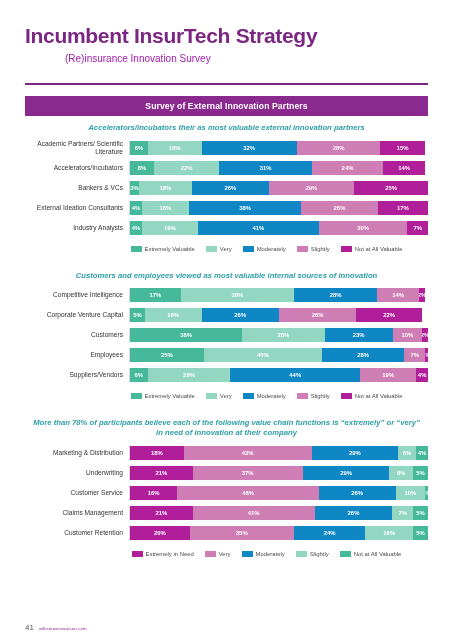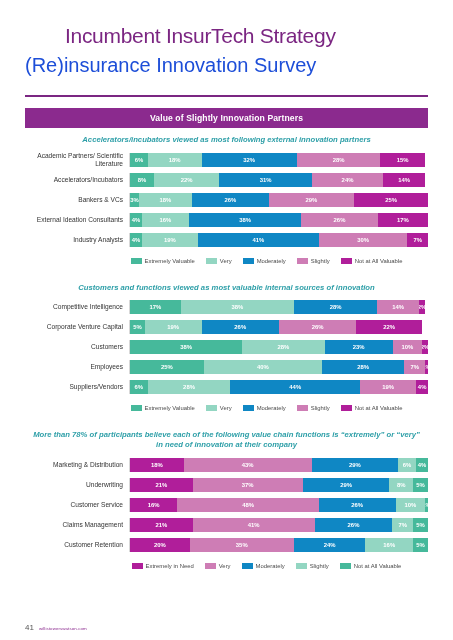--- a/index.html
+++ b/index.html
@@ -9,31 +9,31 @@
     background: #ffffff;
     font-family: "Liberation Sans", sans-serif;
     overflow: hidden;
   }
   .page { position: relative; width: 453px; height: 640px; padding: 0 25px; }
 
   
   .title-block { padding-top: 24px; }
   .doc-title {
     font-size: 21px;
-    font-weight: normal;
+    font-weight: bold;
     color: #7B2682;
     letter-spacing: -0.3px;
     line-height: 1.15;
-    margin-left: 40px;
   }
   .doc-subtitle {
-    font-size: 20px;
-    color: #1d4ed8;
+    font-size: 10px;
+    color: #a21caf;
     margin-top: 5px;
     line-height: 1.2;
+    margin-left: 40px;
   }
 
   .rule {
     height: 2px;
     background: #7B2682;
     margin-top: 18px;
     margin-bottom: 11px;
   }
 
   
@@ -123,22 +123,22 @@
 
   <div class="title-block">
     <div class="doc-title">Incumbent InsurTech Strategy</div>
     <div class="doc-subtitle">(Re)insurance Innovation Survey</div>
   </div>
 
   <div class="rule"></div>
 
   <div id="sections-root">
       <div class="section">
-        <div class="section-header">Value of Slightly Innovation Partners</div>
-        <div class="section-subtitle">Accelerators/incubators viewed as most following external innovation partners</div>
+        <div class="section-header">Survey of External Innovation Partners</div>
+        <div class="section-subtitle">Accelerators/incubators their as most valuable external innovation partners</div>
         <div class="chart">
           <div class="row">
             <div class="row-label">Academic Partners/ Scientific Literature</div>
             <div class="row-bars">
               <div class="seg" style="background: rgb(70, 185, 155); width: 6%;">6%</div>
               <div class="seg" style="background: rgb(147, 214, 194); width: 18%;">18%</div>
               <div class="seg" style="background: rgb(15, 135, 196); width: 32%;">32%</div>
               <div class="seg" style="background: rgb(206, 125, 181); width: 28%;">28%</div>
               <div class="seg" style="background: rgb(176, 30, 154); width: 15%;">15%</div>
             </div>
@@ -201,21 +201,21 @@
             <span class="legend-swatch" style="background: rgb(206, 125, 181);"></span>
             <span class="legend-label">Slightly</span>
           </div>
           <div class="legend-item">
             <span class="legend-swatch" style="background: rgb(176, 30, 154);"></span>
             <span class="legend-label">Not at All Valuable</span>
           </div>
         </div>
       </div>
       <div class="section">
-        <div class="section-subtitle">Customers and functions viewed as most valuable internal sources of innovation</div>
+        <div class="section-subtitle">Customers and employees viewed as most valuable internal sources of innovation</div>
         <div class="chart">
           <div class="row">
             <div class="row-label">Competitive Intelligence</div>
             <div class="row-bars">
               <div class="seg" style="background: rgb(70, 185, 155); width: 17%;">17%</div>
               <div class="seg" style="background: rgb(147, 214, 194); width: 38%;">38%</div>
               <div class="seg" style="background: rgb(15, 135, 196); width: 28%;">28%</div>
               <div class="seg" style="background: rgb(206, 125, 181); width: 14%;">14%</div>
               <div class="seg" style="background: rgb(176, 30, 154); width: 2%;">2%</div>
             </div>

